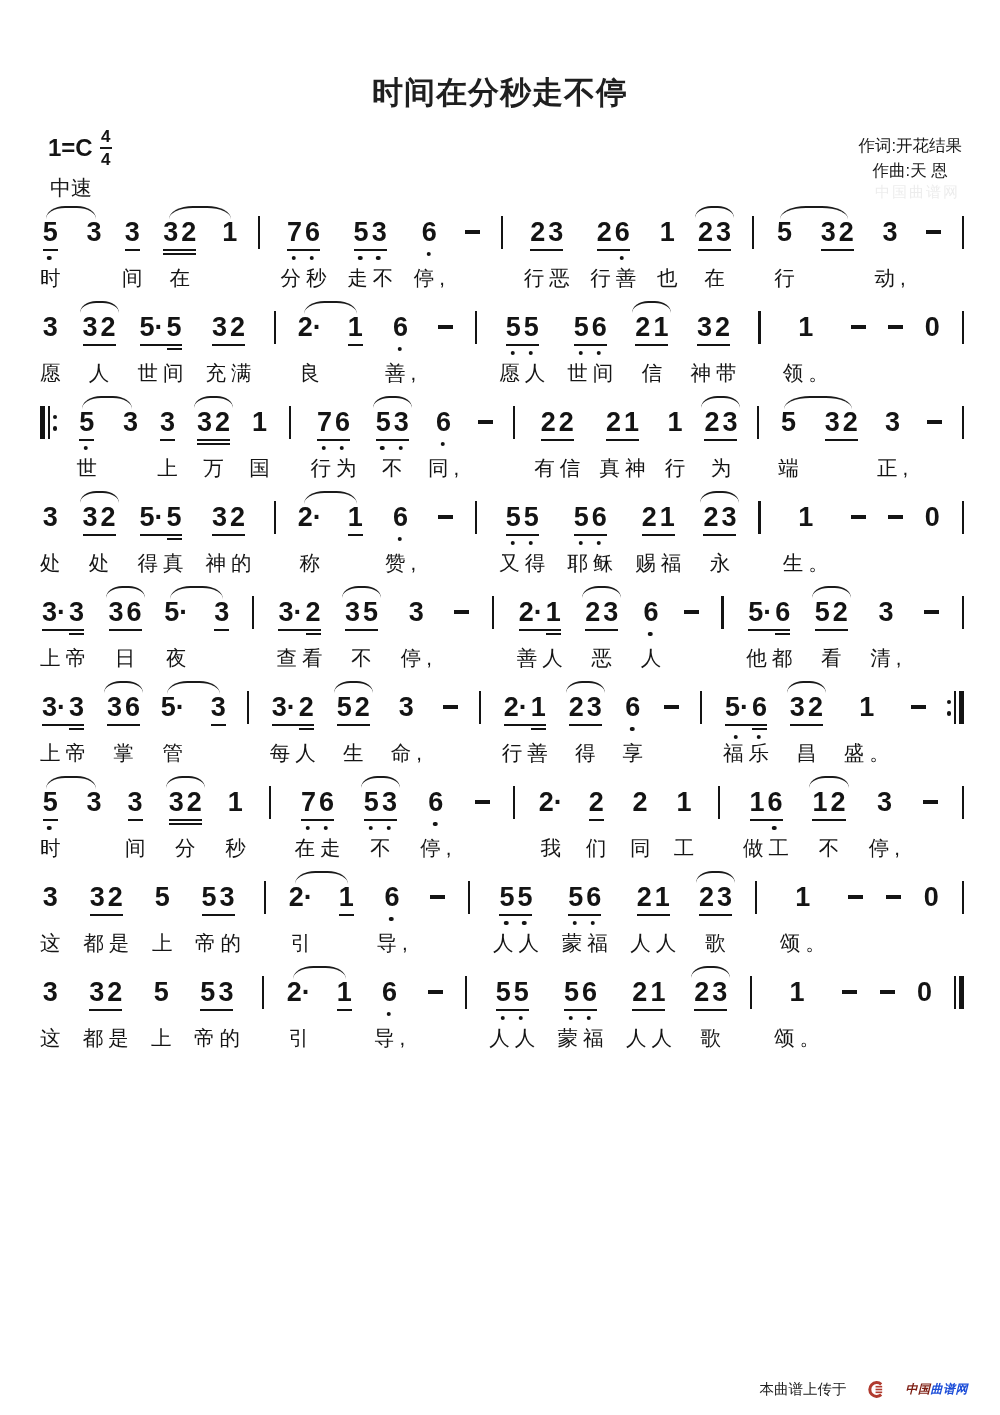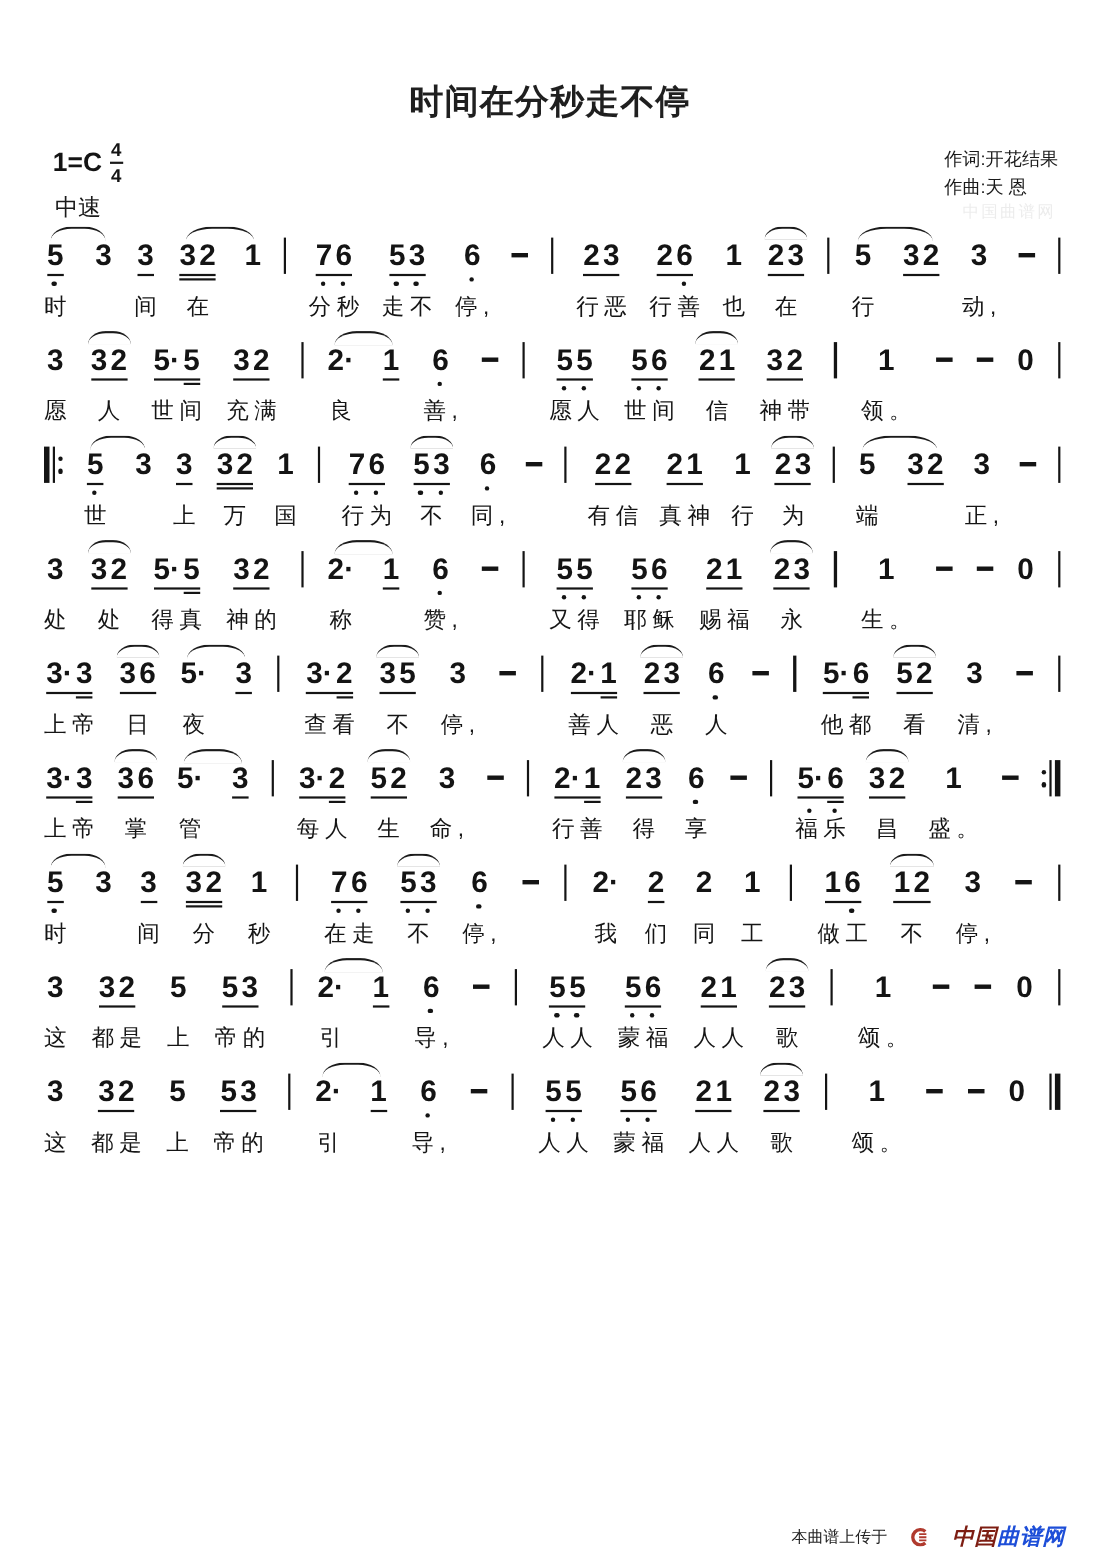--- a/index.html
+++ b/index.html
@@ -4,21 +4,21 @@
 <style>
   html,body{margin:0;padding:0;background:#fff;}
   body{width:1000px;height:1415px;position:relative;overflow:hidden;
        font-family:"Liberation Sans","DejaVu Sans",sans-serif;color:#141414;}
   .title{position:absolute;top:72px;left:0;right:0;text-align:center;
          font-size:31px;font-weight:700;color:#1f1f1f;letter-spacing:1px;}
   .keysig{position:absolute;left:48px;top:128px;display:flex;align-items:center;gap:7px;font-weight:700;}
   .keysig .kc{font-size:24px;}
   .frac{display:flex;flex-direction:column;align-items:center;font-size:17px;font-weight:700;line-height:1.05;}
   .frac .fbar{width:12px;height:1.8px;background:#1a1a1a;margin:1.5px 0;}
-  .credits{position:absolute;right:38px;top:133px;text-align:left;font-size:16.5px;line-height:25px;color:#1a1a1a;}
+  .credits{position:absolute;right:38px;top:133px;text-align:center;font-size:16.5px;line-height:25px;color:#1a1a1a;}
   .tempo{position:absolute;left:50px;top:174px;font-size:21px;color:#1a1a1a;}
   .faintwm{position:absolute;right:40px;top:183px;font-size:15px;letter-spacing:2px;color:rgba(70,70,70,0.10);}
   .score{position:absolute;left:40px;right:36px;top:204px;}
   .line{display:flex;justify-content:space-between;align-items:flex-start;height:95px;}
   .grp{display:flex;flex-direction:column;align-items:center;}
   .arcz{height:13px;width:100%;position:relative;}
   .garc{position:absolute;left:-3px;right:-3px;top:2px;height:10px;
         border-top:2px solid #1a1a1a;border-radius:50% 50% 0 0/120% 120% 0 0;}
   .nrow{position:relative;display:flex;gap:3px;height:30px;align-items:flex-end;}
   .nch{font-weight:700;font-size:27px;line-height:30px;position:relative;color:#141414;}
@@ -36,23 +36,23 @@
   .slurspan{position:relative;display:flex;gap:26px;align-items:flex-start;}
   .sarc{position:absolute;top:2px;left:6px;right:6px;height:11px;
         border-top:2px solid #1a1a1a;border-radius:50% 50% 0 0/130% 130% 0 0;}
   .bar{width:2.2px;height:33px;background:#141414;margin-top:12px;}
   .rpt{display:flex;align-items:center;gap:3px;margin-top:12px;height:33px;}
   .bline{height:33px;}
   .th2{width:2.2px;background:#141414;}
   .th4{width:4.5px;background:#141414;}
   .rdots{display:flex;flex-direction:column;justify-content:center;gap:7px;height:33px;}
   .rdots i{width:4.5px;height:4.5px;border-radius:50%;background:#141414;display:block;}
-  .footer{position:absolute;right:32px;bottom:4px;display:flex;align-items:center;gap:20px;}
+  .footer{position:absolute;right:32px;bottom:16px;display:flex;align-items:center;gap:20px;}
   .upnote{font-size:14.5px;color:#222;}
-  .brand{font-size:20px;font-weight:800;font-style:italic;letter-spacing:0.5px;display:flex;align-items:flex-end;}
+  .brand{font-size:12px;font-weight:800;font-style:italic;letter-spacing:0.5px;display:flex;align-items:flex-end;}
 </style>
 </head>
 <body>
 
 <div class="title">时间在分秒走不停</div>
 
 <div class="keysig">
   <span class="kc">1=C</span>
   <span class="frac">
     <span>4</span>

